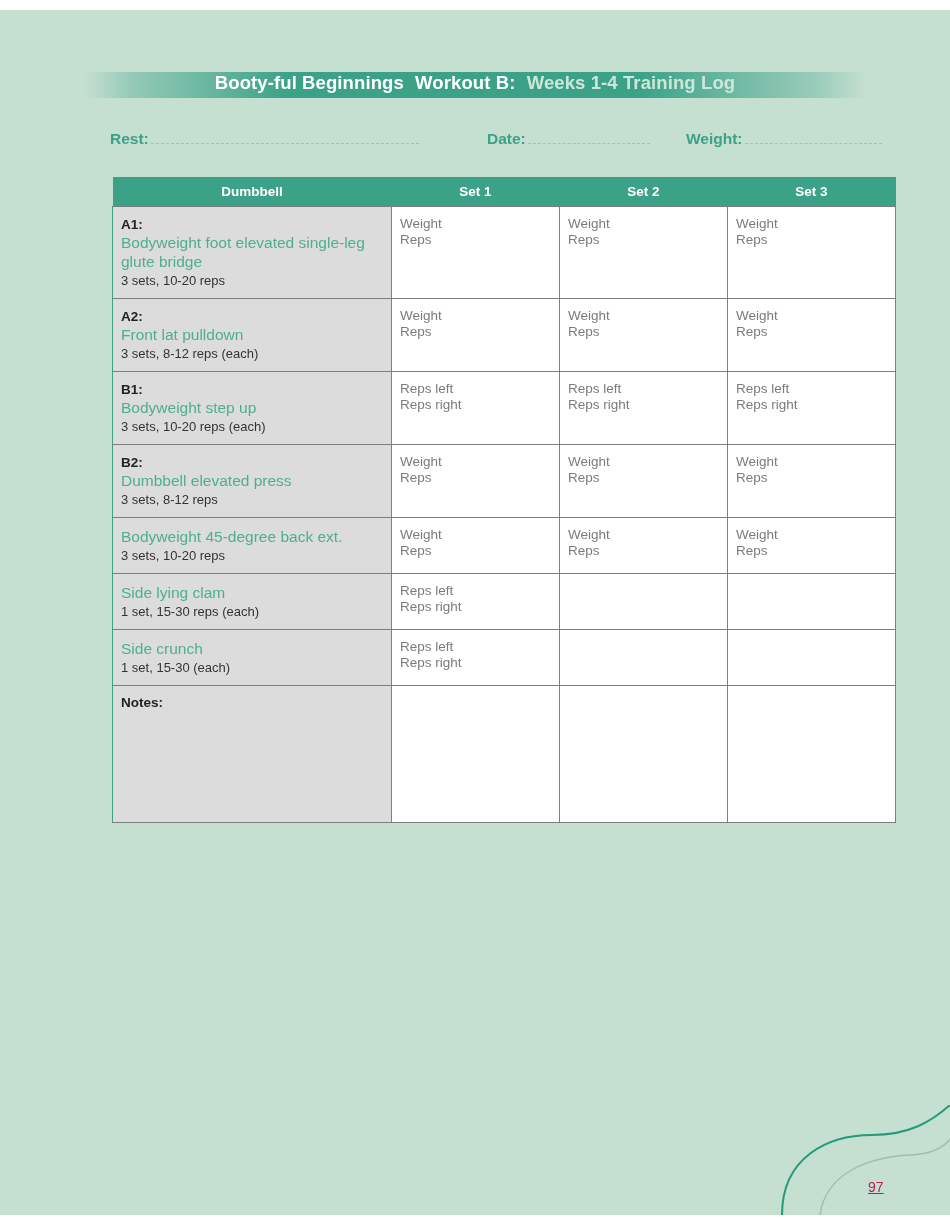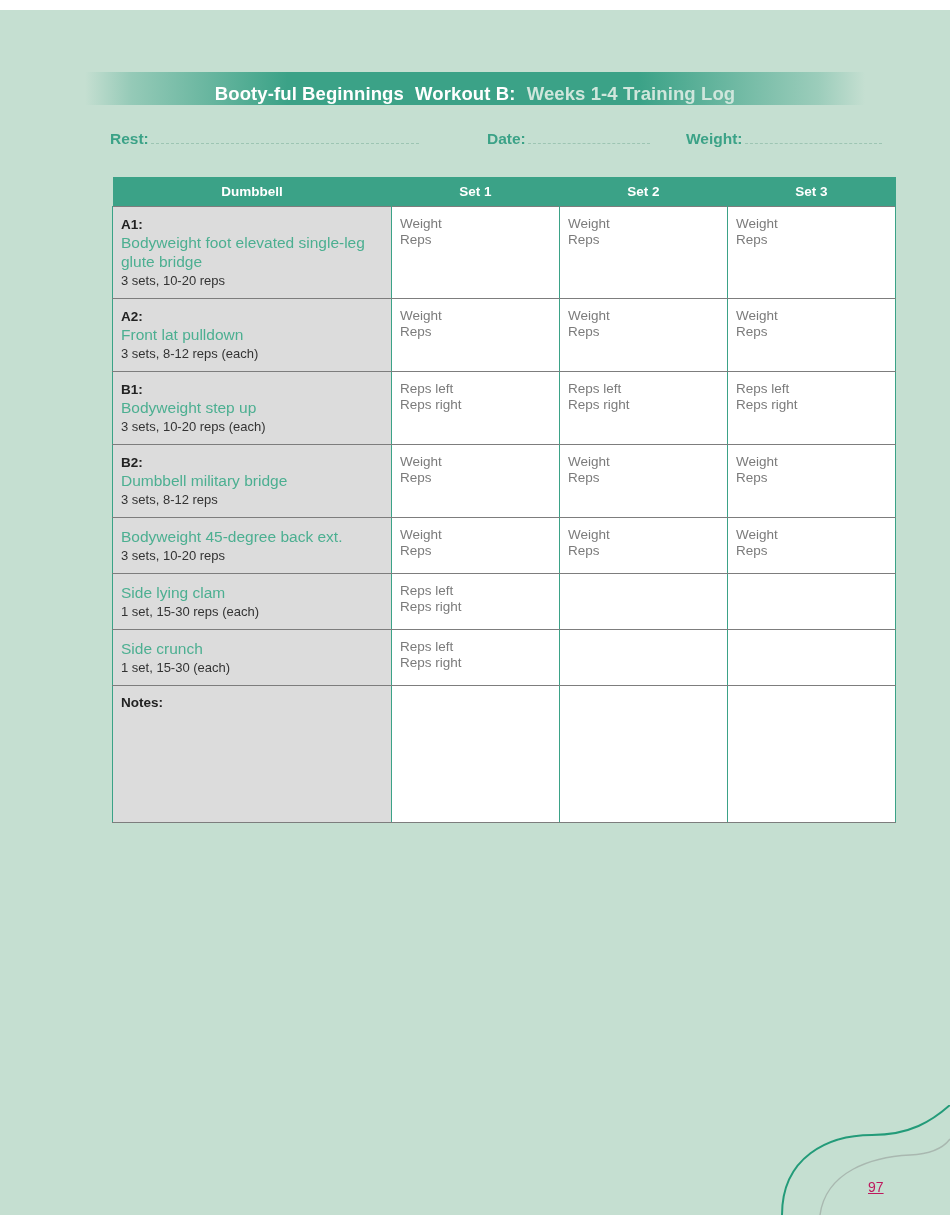--- a/index.html
+++ b/index.html
@@ -25,30 +25,30 @@
     background: #c5dfd1;
     overflow: hidden;
   }
 
   
   #banner {
     position: absolute;
     left: 85px;
     top: 62px;
     width: 780px;
-    height: 33px;
+    height: 26px;
     background: linear-gradient(to right,
         rgba(59,162,135,0) 0%,
         rgba(59,162,135,0.35) 6%,
         rgba(59,162,135,1) 26%,
         rgba(59,162,135,1) 71%,
         rgba(59,162,135,0.30) 94%,
         rgba(59,162,135,0) 100%);
     display: flex;
-    align-items: flex-end;
+    align-items: flex-start;
     justify-content: center;
   }
   #banner .title-line {
     font-size: 18.5px;
     letter-spacing: .1px;
     white-space: nowrap;
   }
   .t-bold  { font-weight: bold; color: #ffffff; }
   .t-reg   { font-weight: bold; color: #ffffff; }
   .t-light { font-weight: bold; color: #cfe6dc; }
@@ -290,21 +290,21 @@
             <div class="slot">Reps right</div>
           </td>
           <td class="setcell">
             <div class="slot">Reps left</div>
             <div class="slot">Reps right</div>
           </td>
         </tr>
         <tr>
           <td class="ex">
             <div class="ex-code">B2:</div>
-            <div class="ex-name">Dumbbell military bridge</div>
+            <div class="ex-name">Dumbbell elevated press</div>
             <div class="ex-pres">3 sets, 8-12 reps</div>
           </td>
           <td class="setcell">
             <div class="slot">Weight</div>
             <div class="slot">Reps</div>
           </td>
           <td class="setcell">
             <div class="slot">Weight</div>
             <div class="slot">Reps</div>
           </td>

